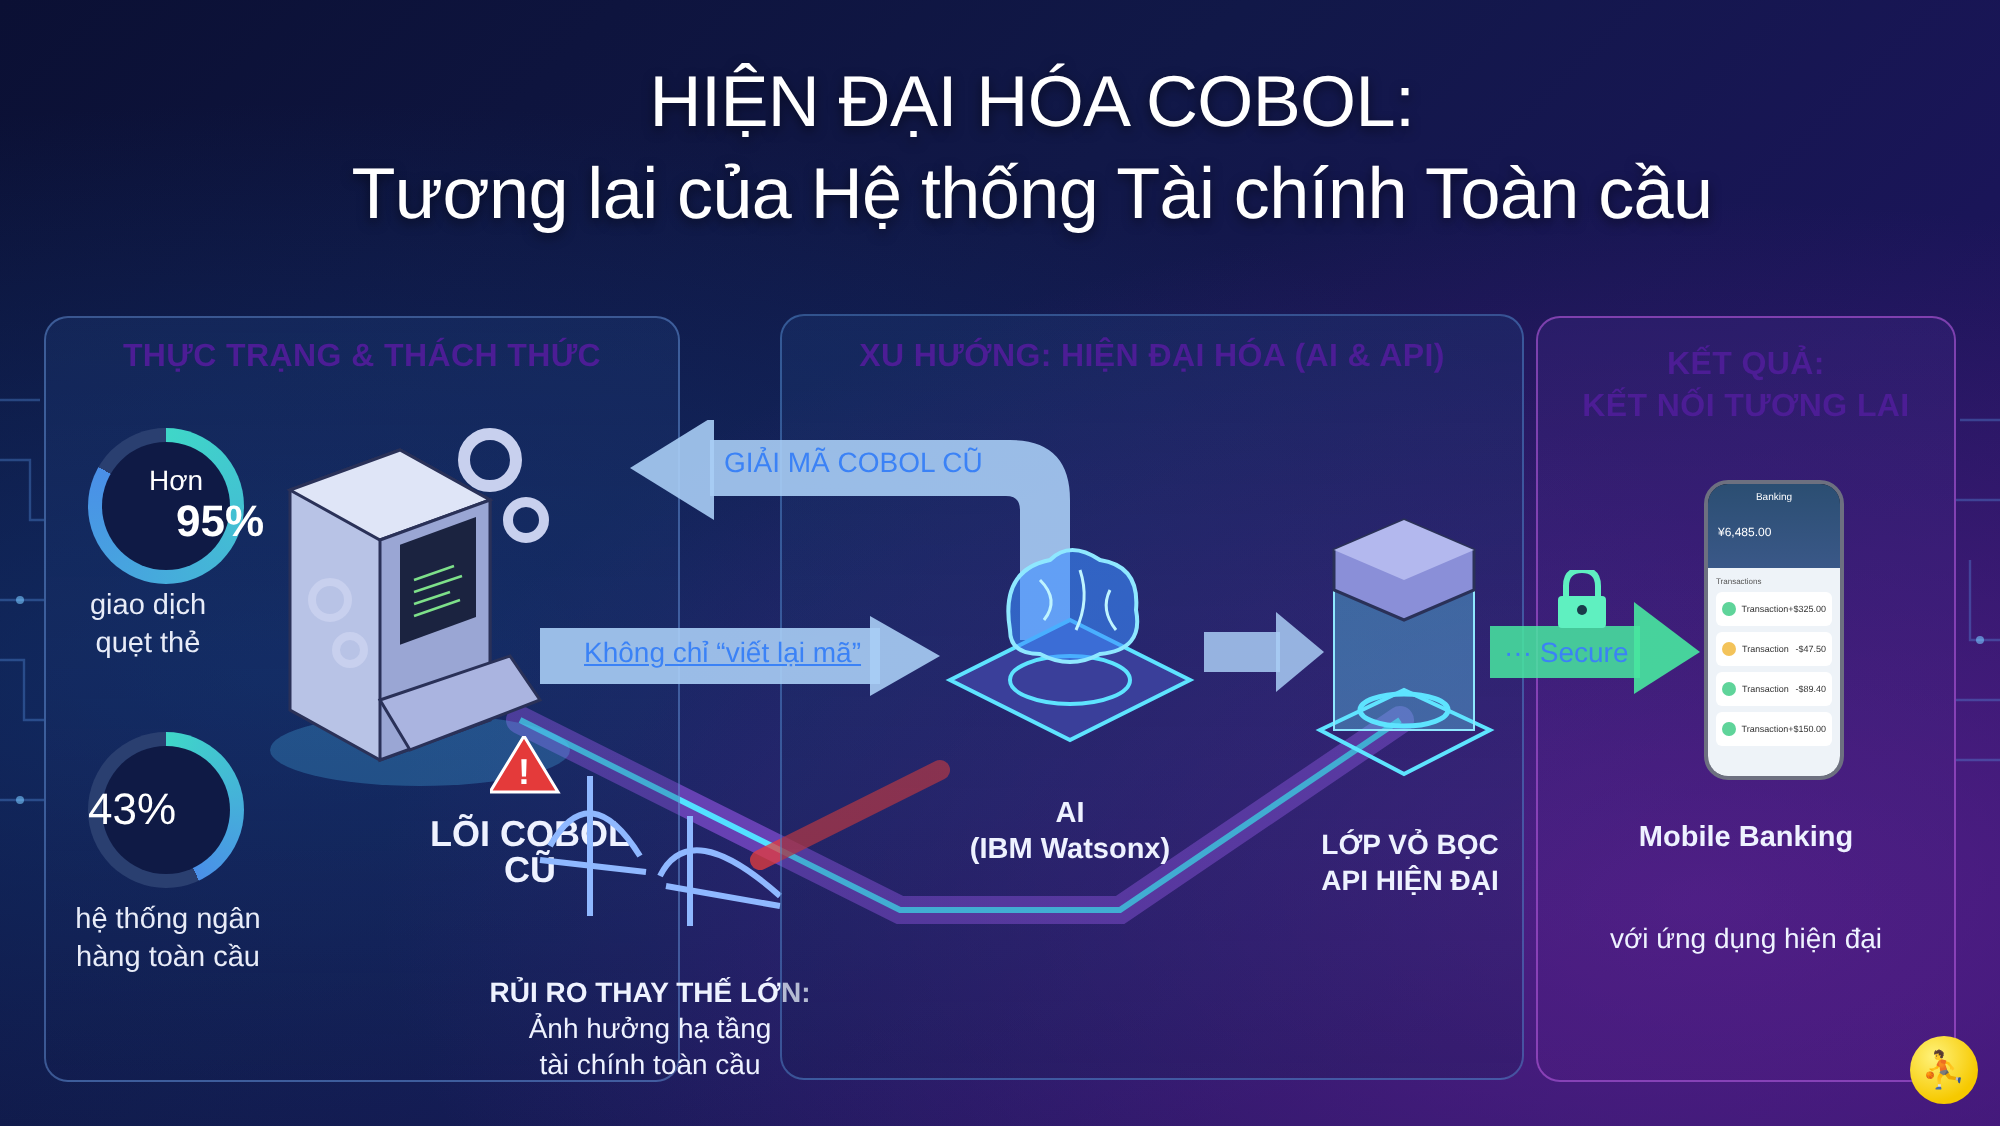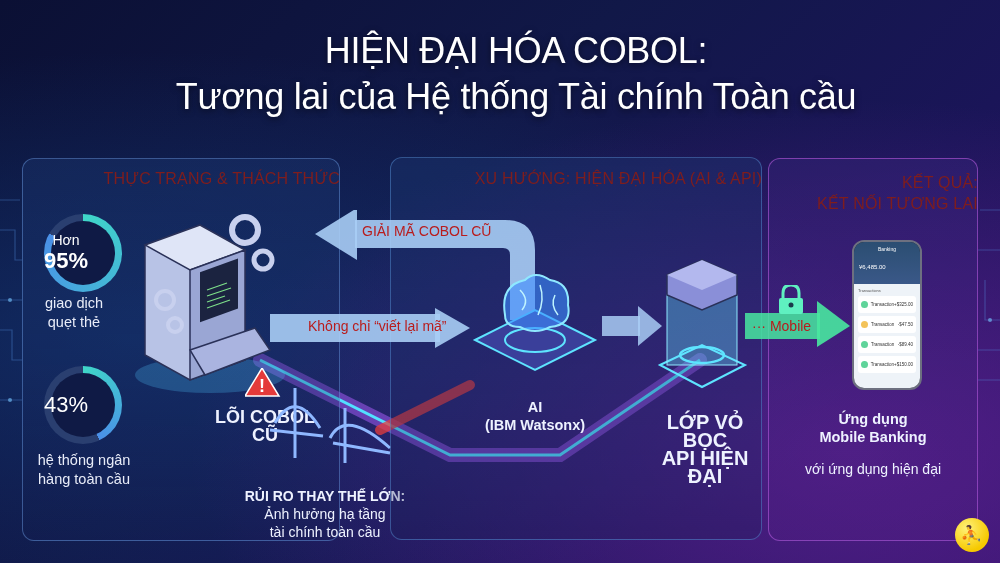--- a/index.html
+++ b/index.html
@@ -23,35 +23,35 @@
     position:absolute; border-radius:12px;
     border:1.5px solid rgba(110,160,230,0.45);
     background:linear-gradient(180deg, rgba(30,60,120,0.35), rgba(20,30,80,0.25));
   }
   .panel-left { left:22px; top:158px; width:318px; height:383px; }
   .panel-mid { left:390px; top:157px; width:372px; height:383px; border-color:rgba(90,150,220,0.45); }
   .panel-right { left:768px; top:158px; width:210px; height:383px;
     border-color:rgba(180,90,220,0.6);
     background:linear-gradient(180deg, rgba(60,40,130,0.35), rgba(80,30,130,0.35)); }
   .panel-title {
-    position:absolute; font-weight:400; color:#7f1d1d; font-size:16px; text-align:right;
+    position:absolute; font-weight:700; color:#4c1d95; font-size:16px; text-align:center;
     letter-spacing:0.2px;
   }
   .ring {
     position:absolute; width:78px; height:78px; border-radius:50%;
     display:flex; flex-direction:column; align-items:flex-start; justify-content:center;
   }
   .ring .inner {
     position:absolute; inset:7px; border-radius:50%; background:#0f1a45;
   }
   .ring .txt { position:relative; text-align:center; }
   .stat-label { position:absolute; text-align:center; font-size:14.5px; line-height:19px; color:#e8ecf8; }
   .caption { position:absolute; text-align:center; font-size:14px; line-height:18px; color:#eef2ff; }
   .bold { font-weight:700; }
-  .arrow-label { position:absolute; font-size:14px; color:#b91c1c; white-space:nowrap; }
+  .arrow-label { position:absolute; font-size:14px; color:#3b82f6; white-space:nowrap; }
   .phone {
     position:absolute; left:852px; top:240px; width:70px; height:150px; border-radius:12px;
     background:#1a1d28; border:2px solid #6d7080; overflow:hidden;
   }
   .phone .head { height:42px; background:linear-gradient(180deg,#2b4e72,#3a5888); padding:4px 5px; }
   .phone .bal { font-size:6px; color:#fff; margin-top:12px; }
   .phone .list { background:#eef3f8; height:104px; padding:4px; }
   .phone .row { height:17px; margin-top:3px; background:#fff; border-radius:3px; display:flex; align-items:center; padding:0 3px; font-size:4.5px; color:#333; }
   .phone .dot { width:7px; height:7px; border-radius:50%; margin-right:3px; }
   .logo {
@@ -85,21 +85,21 @@
   <div>Tương lai của Hệ thống Tài chính Toàn cầu</div>
 </div>
 
 <div class="panel panel-left"></div>
 <div class="panel-title" style="left:22px; top:170px; width:318px;">THỰC TRẠNG &amp; THÁCH THỨC</div>
 
 <div class="ring" style="left:44px; top:214px; background:conic-gradient(#3fd7c8 0deg, #4a8fe8 300deg, #2a3f70 300deg, #2a3f70 360deg);">
   <div class="inner"></div>
   <div class="txt">
     <div style="font-size:14px;">Hơn</div>
-    <div style="font-size:22px; font-weight:700;">95%</div>
+    <div style="font-size:22px; font-weight:700;margin-left:44px;">95%</div>
   </div>
 </div>
 <div class="stat-label" style="left:26px; top:294px; width:96px;">
   <div>giao dịch</div>
   <div>quẹt thẻ</div>
 </div>
 
 <div class="ring" style="left:44px; top:366px; background:conic-gradient(#3fd7c8 0deg, #4a8fe8 155deg, #2a3f70 155deg, #2a3f70 360deg);">
   <div class="inner"></div>
   <div class="txt">
@@ -155,21 +155,21 @@
 <svg style="position:absolute; left:315px; top:210px;" width="240" height="110">
   <path d="M40 10 H190 Q220 10 220 40 V110 H195 V45 Q195 38 188 38 H40 Z" fill="#a9cdf5" opacity="0.9"></path>
   <polygon points="0,24 42,-2 42,50" fill="#a9cdf5" opacity="0.9"></polygon>
 </svg>
 <div class="arrow-label" style="left:362px; top:223px;">GIẢI MÃ COBOL CŨ</div>
 
 <svg style="position:absolute; left:270px; top:308px;" width="200" height="40">
   <rect x="0" y="6" width="170" height="28" fill="#a9cdf5" opacity="0.9"></rect>
   <polygon points="165,0 200,20 165,40" fill="#a9cdf5" opacity="0.9"></polygon>
 </svg>
-<div class="arrow-label" style="left:308px; top:318px;">Không chỉ “viết lại mã”</div>
+<div class="arrow-label" style="left:292px; top:318px;text-decoration:underline;">Không chỉ “viết lại mã”</div>
 
 <svg style="position:absolute; left:470px; top:265px;" width="130" height="120">
   <polygon points="5,75 65,45 125,75 65,105" fill="#3a3f9a" stroke="#5ee4ff" stroke-width="2"></polygon>
   <ellipse cx="65" cy="75" rx="30" ry="12" fill="none" stroke="#5ee4ff" stroke-width="2"></ellipse>
   <path d="M35 50 Q30 20 55 15 Q65 5 80 15 Q100 18 98 40 Q102 60 80 62 Q65 70 50 62 Q35 62 35 50 Z" fill="rgba(60,140,255,0.6)" stroke="#8fe8ff" stroke-width="2"></path>
   <path d="M50 25 Q60 35 52 45 M70 20 Q75 35 68 50 M85 30 Q80 40 88 50" stroke="#bff4ff" stroke-width="1.5" fill="none"></path>
 </svg>
 <div class="caption bold" style="left:470px; top:398px; width:130px; font-size:14.5px;">
   <div>AI</div>
   <div>(IBM Watsonx)</div>
@@ -180,21 +180,21 @@
   <polygon points="36,0 60,20 36,40" fill="#a9cdf5" opacity="0.85"></polygon>
 </svg>
 
 <svg style="position:absolute; left:655px; top:255px;" width="95" height="135">
   <polygon points="5,110 47,90 90,110 47,132" fill="none" stroke="#5ee4ff" stroke-width="2"></polygon>
   <rect x="12" y="40" width="70" height="70" fill="rgba(100,230,255,0.35)" stroke="#8fe8ff" stroke-width="1"></rect>
   <ellipse cx="47" cy="100" rx="22" ry="8" fill="none" stroke="#5ee4ff" stroke-width="2.5"></ellipse>
   <polygon points="12,20 47,5 82,20 82,40 47,55 12,40" fill="#8a8fd8" stroke="#2a3158" stroke-width="1.5"></polygon>
   <polygon points="12,20 47,5 82,20 47,35" fill="#b3b8ee"></polygon>
 </svg>
-<div class="caption bold" style="left:650px; top:413px; width:110px; font-size:20px;">
+<div class="caption bold" style="left:650px; top:413px; width:110px; font-size:14px;">
   <div>LỚP VỎ BỌC</div>
   <div>API HIỆN ĐẠI</div>
 </div>
 
 <div class="panel panel-right"></div>
 <div class="panel-title" style="left:768px; top:172px; width:210px; line-height:21px;">
   <div>KẾT QUẢ:</div>
   <div>KẾT NỐI TƯƠNG LAI</div>
 </div>
 
@@ -202,21 +202,21 @@
   <rect x="0" y="28" width="75" height="26" fill="rgba(72,231,160,0.85)"></rect>
   <polygon points="72,16 105,41 72,62" fill="rgba(72,231,160,0.9)"></polygon>
   <g>
     <path d="M38 14 V8 Q38 0 46 0 Q54 0 54 8 V14" stroke="#5ff0c0" stroke-width="3" fill="none"></path>
     <rect x="34" y="13" width="24" height="16" rx="2" fill="#5ff0c0"></rect>
     <circle cx="46" cy="20" r="2.5" fill="#1a3a4a"></circle>
   </g>
 </svg>
 <div class="arrow-label" style="left:752px; top:318px; font-size:14px;">
   <span>···</span>
-  <span>Mobile</span>
+  <span>Secure</span>
 </div>
 
 <div class="phone">
   <div class="head">
     <div style="font-size:5px; text-align:center;">Banking</div>
     <div class="bal">¥6,485.00</div>
   </div>
   <div class="list">
     <div style="font-size:4px; color:#555;">Transactions</div>
     <div class="row">
@@ -236,20 +236,19 @@
       </div>
     <div class="row">
         <span class="dot" style="background:#5fd49a"></span>
         <span>Transaction</span>
         <span style="margin-left:auto">+$150.00</span>
       </div>
   </div>
 </div>
 
 <div class="caption bold" style="left:790px; top:410px; width:166px; font-size:14.5px;">
-  <div>Ứng dụng</div>
   <div>Mobile Banking</div>
 </div>
 <div class="caption" style="left:790px; top:460px; width:166px; font-size:14px;">
   <div>với ứng dụng hiện đại</div>
 </div>
 
 <div class="logo">⛹</div>
 
 </body></html>

